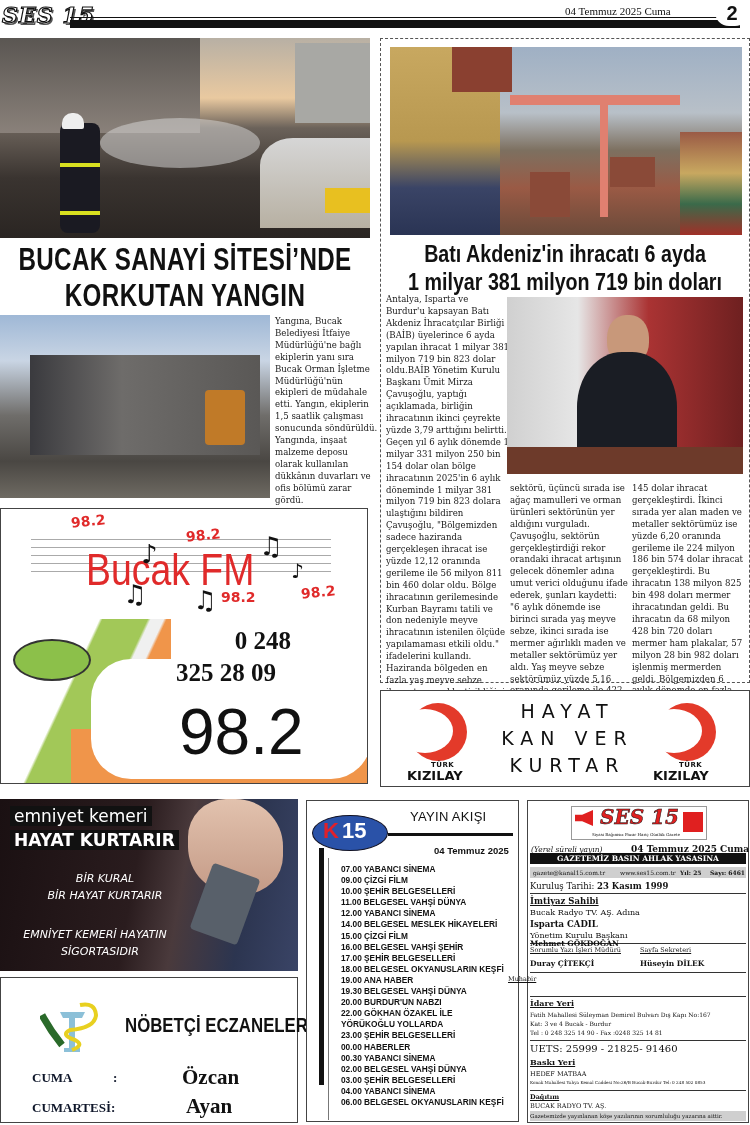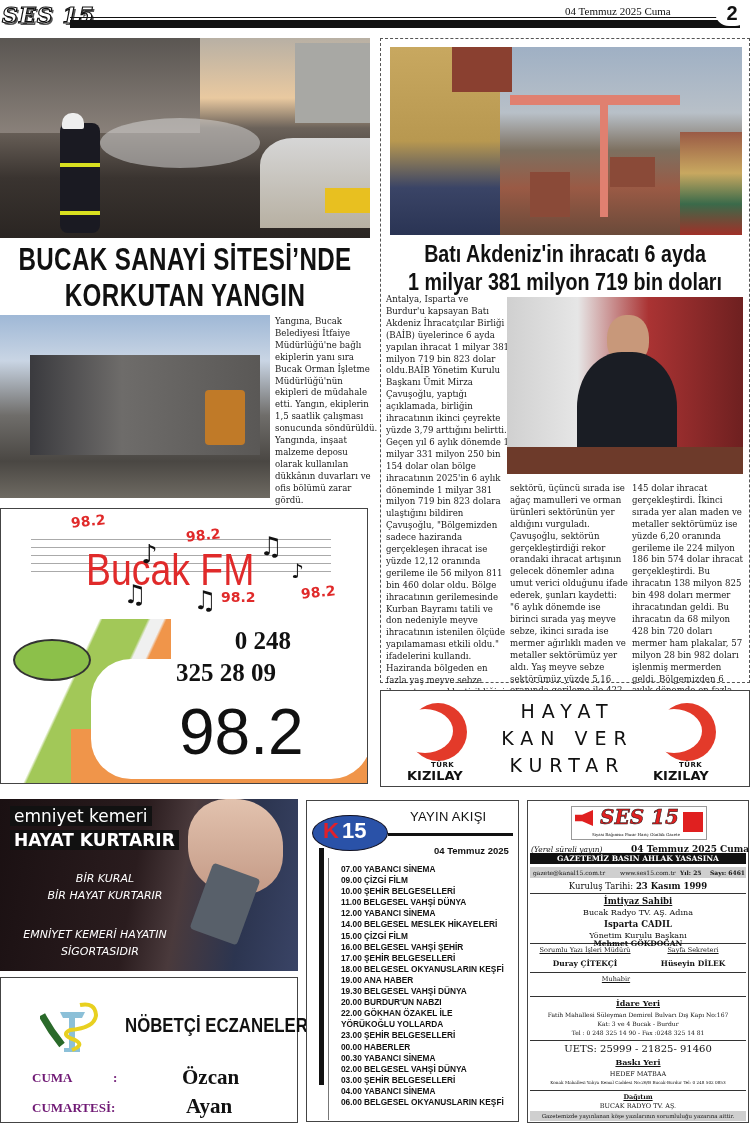--- a/index.html
+++ b/index.html
@@ -67,41 +67,41 @@
 #seatbelt{left:0;top:799px;width:298px;height:172px;background:linear-gradient(100deg,#1a1012 0%,#2a1c1e 45%,#4a3a3c 60%,#2c3550 80%,#3a4466 100%);overflow:hidden}
 #seatbelt .hand{position:absolute;left:188px;top:0;width:95px;height:95px;background:linear-gradient(#e2c2ae,#c49a86);border-radius:40% 50% 40% 50%}
 #seatbelt .buckle{position:absolute;left:200px;top:70px;width:50px;height:70px;background:#58606a;transform:rotate(20deg);border-radius:4px}
 #sb-line1{left:10px;top:806px;background:#111;color:#fff;font-family:"DejaVu Sans",sans-serif;font-size:17px;padding:0 4px}
 #sb-line2{left:10px;top:830px;background:#111;color:#fff;font-family:"DejaVu Sans",sans-serif;font-weight:bold;font-size:17px;padding:0 4px}
 .sb-it{position:absolute;color:#fff;font-family:"DejaVu Sans",sans-serif;font-style:italic;font-size:11px;text-align:center}
 
 #pharmacy{left:0;top:977px;width:298px;height:146px;border:1px solid #444;background:#fff}
 #ph-logo{left:40px;top:1000px;width:70px;height:60px}
 #ph-title{left:125px;top:1013px;font-family:"Liberation Sans",sans-serif;font-weight:bold;font-size:21px;transform:scaleX(.8);transform-origin:left;color:#111}
-.ph-day{position:absolute;font-family:"Liberation Serif",serif;font-weight:bold;font-size:13px;color:#701a75}
+.ph-day{position:absolute;font-family:"Liberation Serif",serif;font-weight:bold;font-size:13px;color:#0f172a}
 .ph-name{position:absolute;font-family:"Liberation Serif",serif;font-weight:bold;font-size:21px;color:#111}
 
 #tv-box{left:306px;top:800px;width:213px;height:322px;border:1px solid #444;background:#fff}
 #tv-logo{left:312px;top:815px;width:76px;height:36px;border-radius:50%;background:#2a52a8;border:1px solid #112}
 #tv-logo-k{left:323px;top:818px;font-family:"Liberation Sans",sans-serif;font-weight:bold;font-size:22px;color:#e0202a}
 #tv-logo-n{left:342px;top:818px;font-family:"Liberation Sans",sans-serif;font-weight:bold;font-size:22px;color:#fff}
 #tv-title{left:410px;top:809px;font-family:"Liberation Sans",sans-serif;font-size:13px;color:#111;letter-spacing:.3px}
 #tv-hbar{left:388px;top:833px;width:125px;height:3px;background:#111}
 #tv-date{left:434px;top:845px;font-family:"Liberation Sans",sans-serif;font-weight:bold;font-size:9.5px;color:#111}
 #tv-vbar{left:319px;top:848px;width:5px;height:237px;background:#111}
 #tv-vline{left:328px;top:858px;width:1px;height:262px;background:#777}
 #tv-list{left:341px;top:864px;width:175px;font-family:"Liberation Sans",sans-serif;font-weight:bold;font-size:8.3px;line-height:11.1px;color:#111;list-style:none}
 
 #mast{left:527px;top:800px;width:222px;height:323px;border:1px solid #444;background:#fff;font-family:"DejaVu Sans",sans-serif;color:#111}
 #mast-logo{left:571px;top:806px;width:136px;height:34px;border:1px solid #999;background:#fff}
 #mast-logo-t{left:600px;top:805px;font-family:"DejaVu Serif",serif;font-weight:bold;font-style:italic;font-size:20px;color:#e02020;-webkit-text-stroke:.5px #111}
 #mast-sub{left:592px;top:832px;font-size:4px;color:#111}
 #mast-flag{left:683px;top:812px;width:20px;height:20px;background:#e02020}
 #mast-mega{left:575px;top:810px;width:18px;height:16px;background:#e02020;clip-path:polygon(0 30%,40% 30%,100% 0,100% 100%,40% 70%,0 70%)}
-.m{position:absolute;text-align:center;font-size:8px}
+.m{position:absolute;font-size:8px}
 #mast-yerel{left:531px;top:845px;font-style:italic;font-size:7.5px;font-family:"DejaVu Serif",serif}
 #mast-date{left:631px;top:844px;font-weight:bold;font-size:9px}
 #mast-bar{left:530px;top:853px;width:216px;height:11px;background:#111;color:#fff;font-weight:bold;font-size:7.5px;text-align:center;line-height:11px}
 #mast-contact{left:530px;top:867px;width:216px;height:11px;background:#cfcfcf;font-size:6px;line-height:11px}
 #mast-contact span{position:absolute}
 .hr{position:absolute;left:530px;width:216px;height:1px;background:#333}
 .ul{text-decoration:underline}
 .b{font-weight:bold}
 </style>
 </head>

